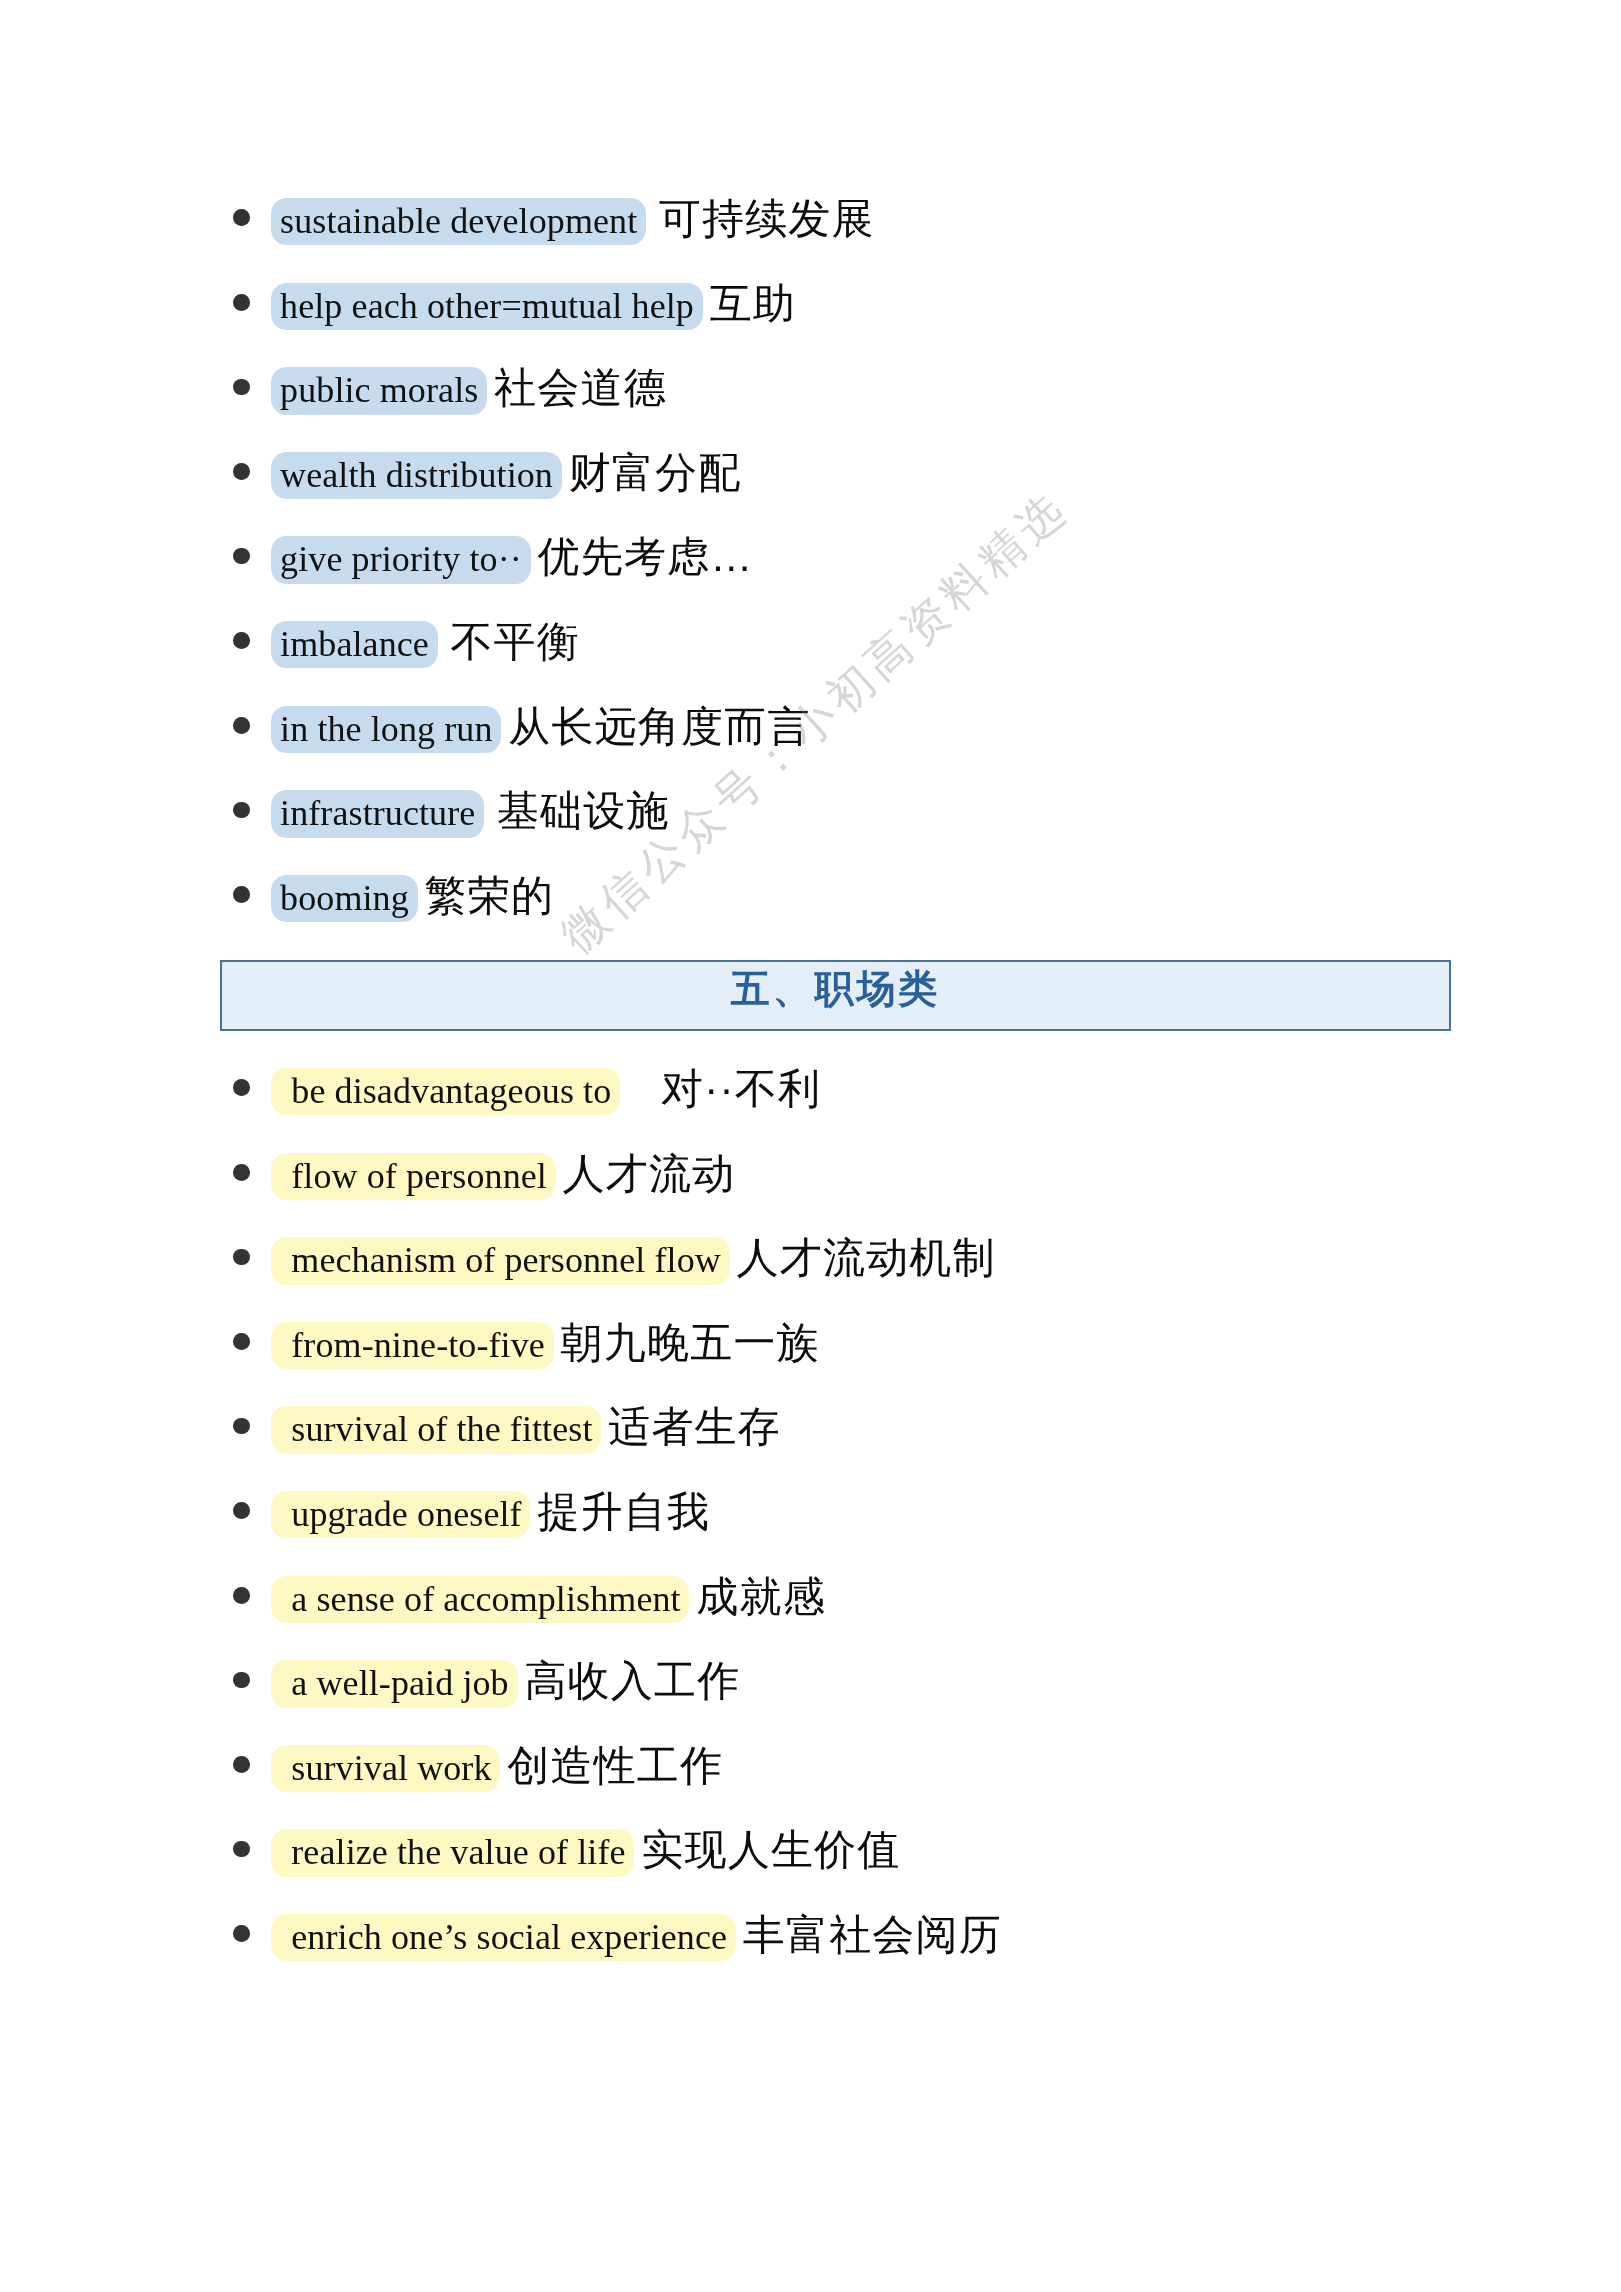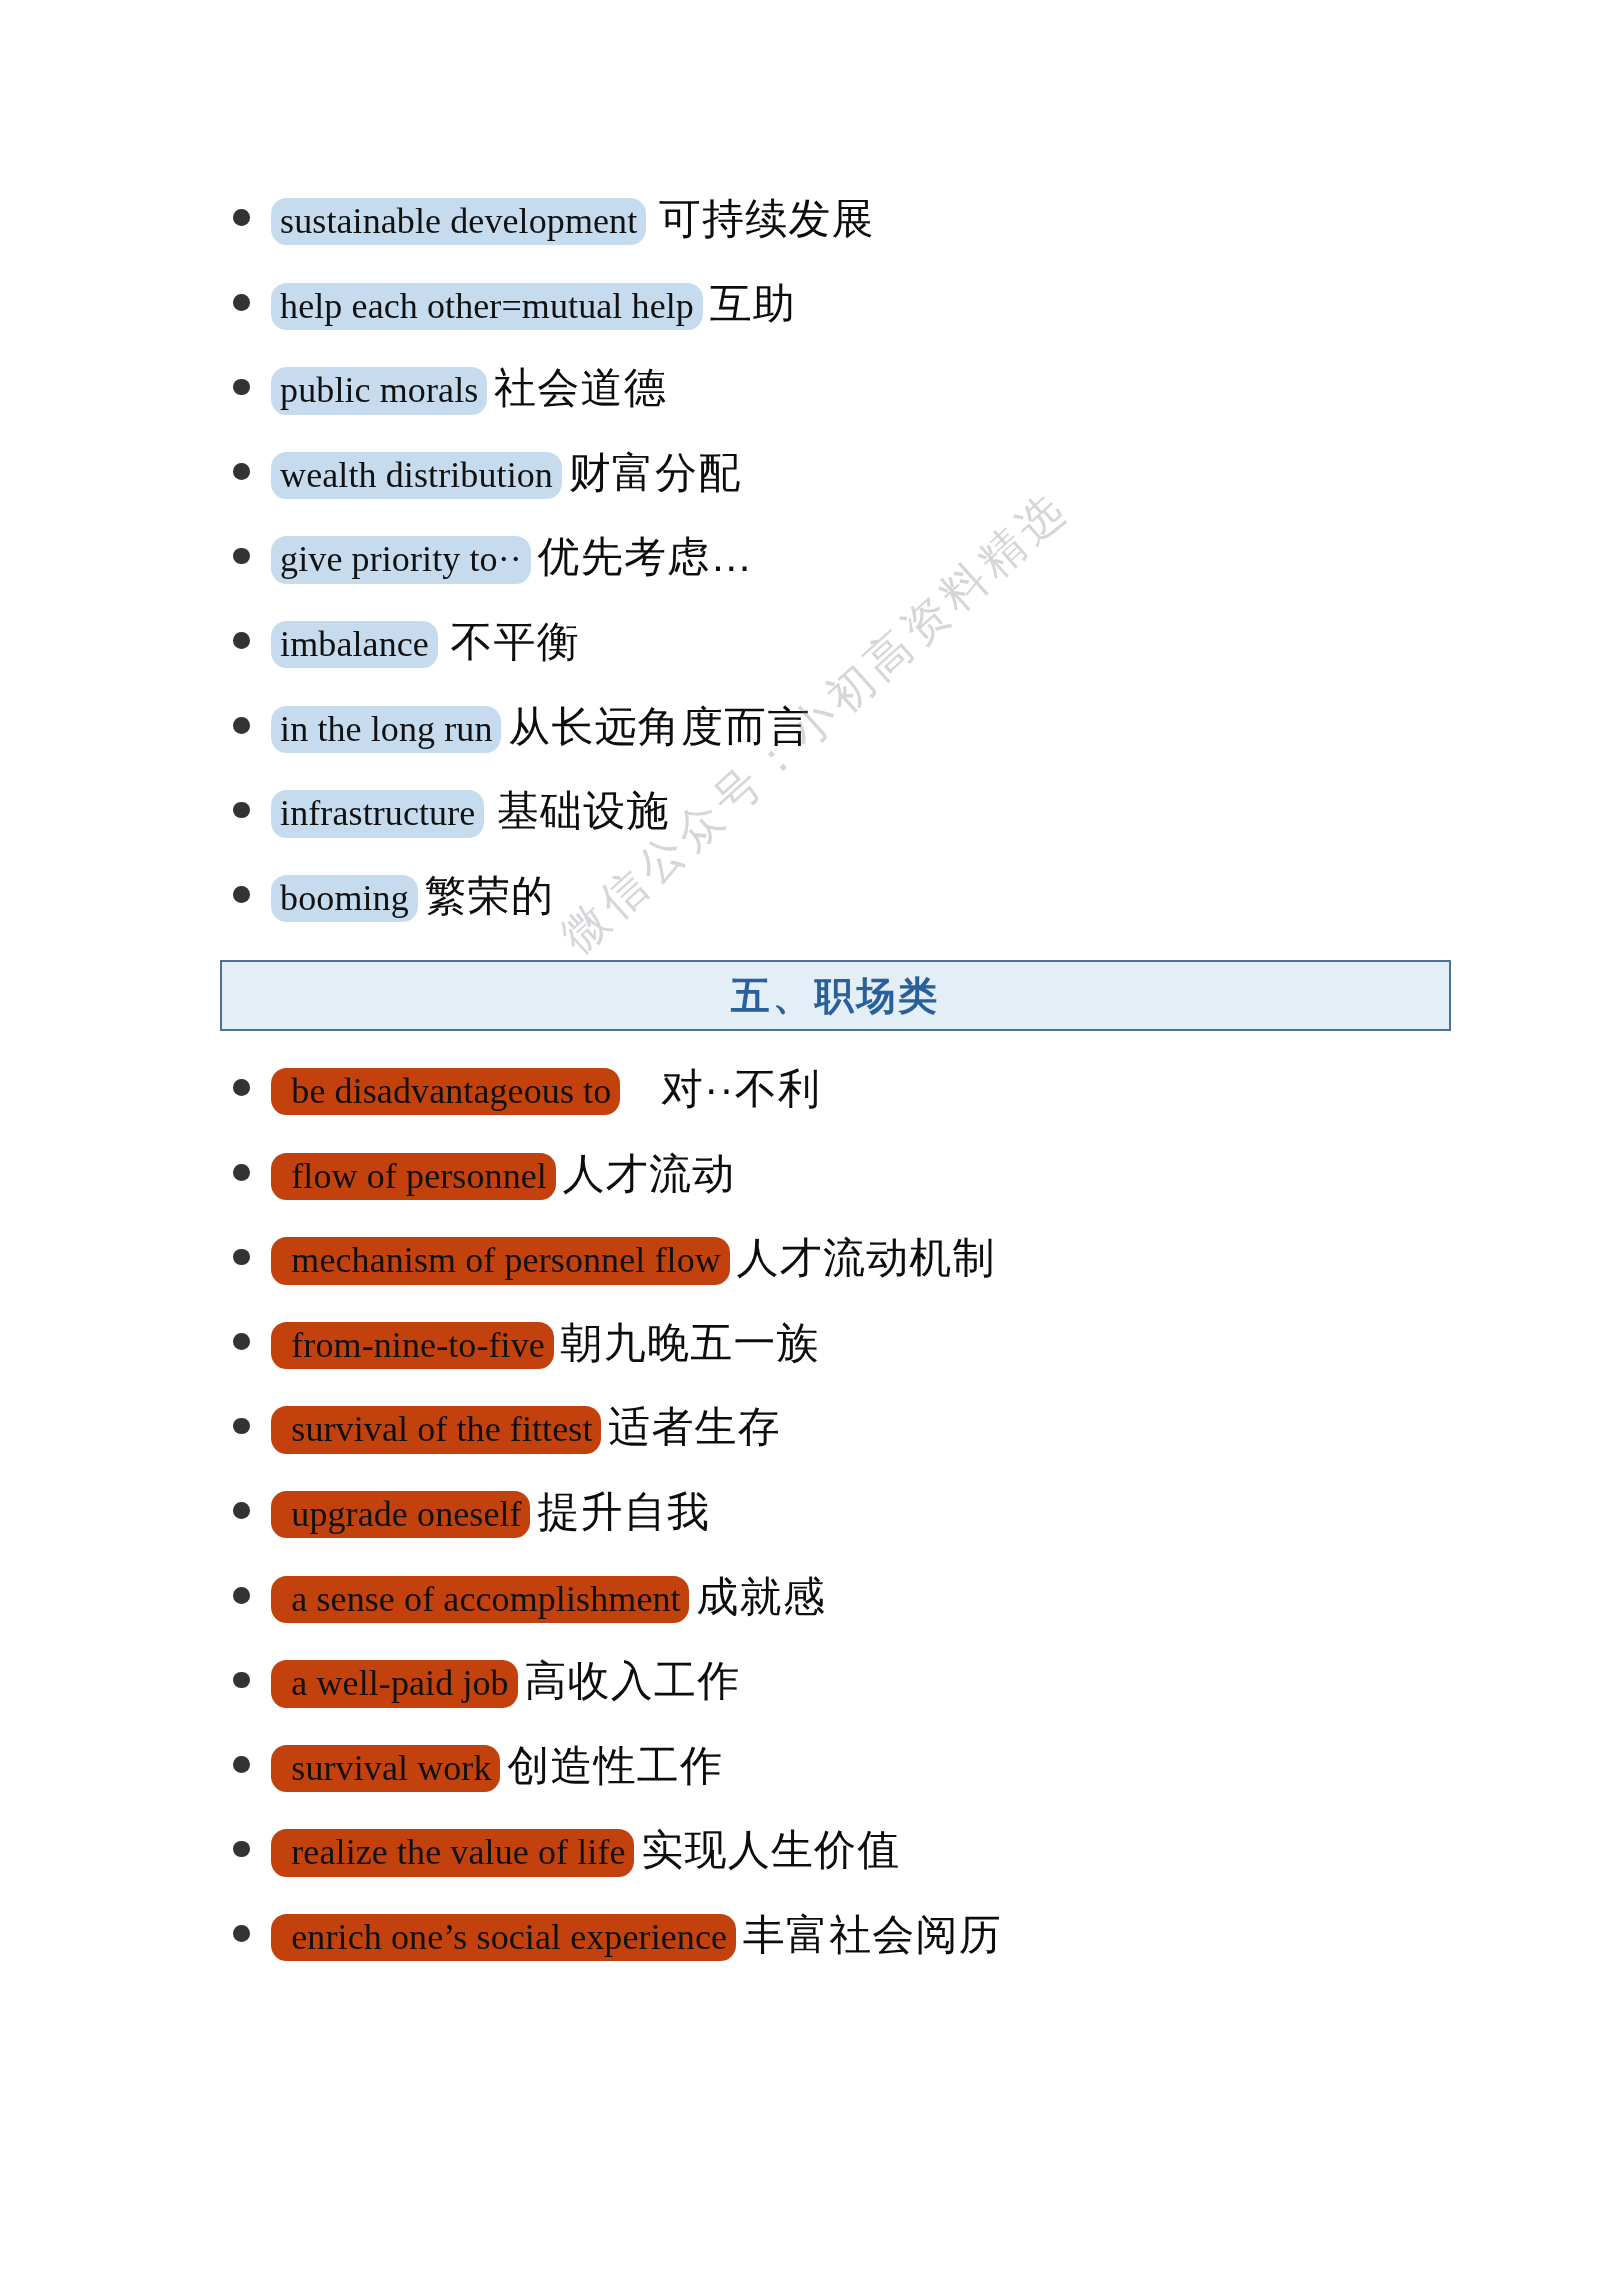--- a/index.html
+++ b/index.html
@@ -42,21 +42,21 @@
   }
   .term {
     font-size: 36px;
     color: #111111;
     line-height: 1.18;
     padding: 2px 8.8px 2.9px 8.8px;
     border-radius: 15.7px;
     letter-spacing: 0.1px;
   }
   .term.blue   { background: #c6dcee; }
-  .term.violet { background: #c2410c; padding-left: 20px; }
+  .term.violet { background: #fef9c3; padding-left: 20px; }
 
   .gloss {
     font-size: 42px;
     color: #0d0d0d;
     margin-left: 12.7px;
     font-family: Liberation Sans, sans-serif;
     letter-spacing: 1.2px;
   }
   .gloss.gap-wide { margin-left: 41px; }
   .gloss.gap-small { margin-left: 6.9px; }
@@ -65,21 +65,20 @@
   .section-header {
     position: absolute;
     left: 220px;
     top: 960px;
     width: 1231px;
     height: 71px;
     box-sizing: border-box;
     border: 2.9px solid #4b7396;
     background: #e3eef7;
     display: flex;
-    align-items: center;
     justify-content: center;
   }
   .section-header .section-title {
     font-size: 39px;
     font-weight: bold;
     color: #2a6099;
     font-family: "DejaVu Serif", "Liberation Serif", serif;
     letter-spacing: 2.9px;
   }
 

